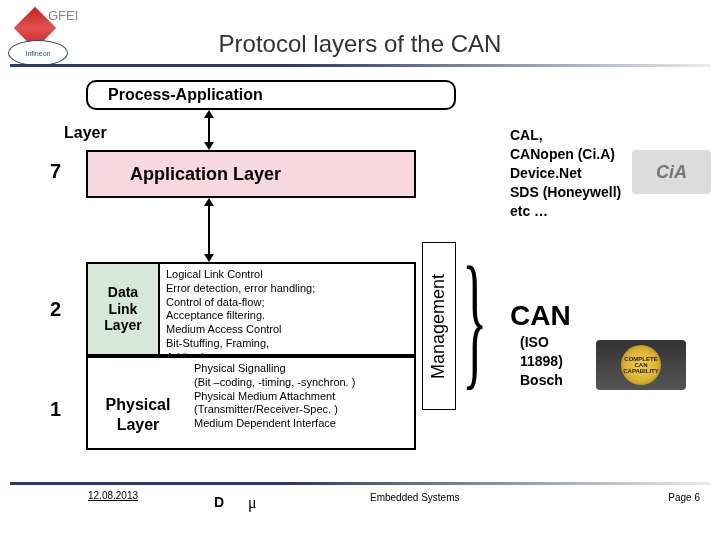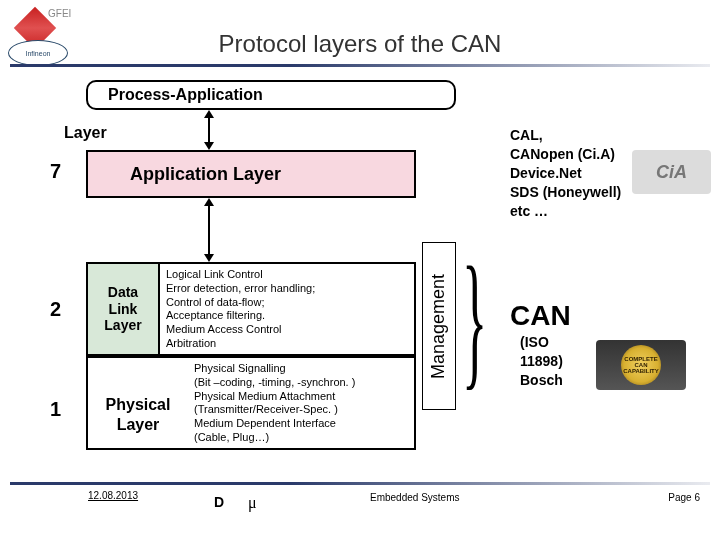--- a/index.html
+++ b/index.html
@@ -28,21 +28,21 @@
     top: 32px; left: 0;
     width: 60px; height: 26px;
     border: 1px solid #2a4a6a;
     border-radius: 50%;
     display: flex; align-items: center; justify-content: center;
     font-size: 7px; color: #2a4a6a;
     background: #fff;
   }
   .header-logo .gfei {
     position: absolute; top: 0; left: 40px;
-    font-size: 10px; color: #888;
+    font-size: 13px; color: #888;
   }
   .title {
     position: absolute;
     top: 30px; left: 0; right: 0;
     text-align: center;
     font-size: 24px;
     color: #333;
   }
   .title-underline {
     position: absolute;
@@ -251,34 +251,34 @@
 <div class="data-link-box">
   <div class="data-link-left" style="white-space:pre;">Data
 Link
 Layer</div>
   <div class="data-link-right">
     <div class="bold">Logical Link Control</div>
     <div>Error detection, error handling;</div>
     <div>Control of data-flow;</div>
     <div class="bold">Acceptance filtering.</div>
     <div class="bold">Medium Access Control</div>
+    <div>Bit-Stuffing, Framing,</div>
     <div>Arbitration</div>
   </div>
 </div>
 
 <div class="phys-box">
   <div class="phys-left" style="white-space:pre;margin-top:23px;">Physical
 Layer</div>
   <div class="phys-right">
     <div class="bold">Physical Signalling</div>
     <div>(Bit –coding, -timing, -synchron. )</div>
     <div class="bold">Physical Medium Attachment</div>
     <div>(Transmitter/Receiver-Spec. )</div>
     <div class="bold">Medium Dependent Interface</div>
-    <div>(Cable, Plug…)</div>
   </div>
 </div>
 
 <div class="mgmt-bar">
   <span>Management</span>
 </div>
 
 <div class="brace">}</div>
 
 <div class="examples">

